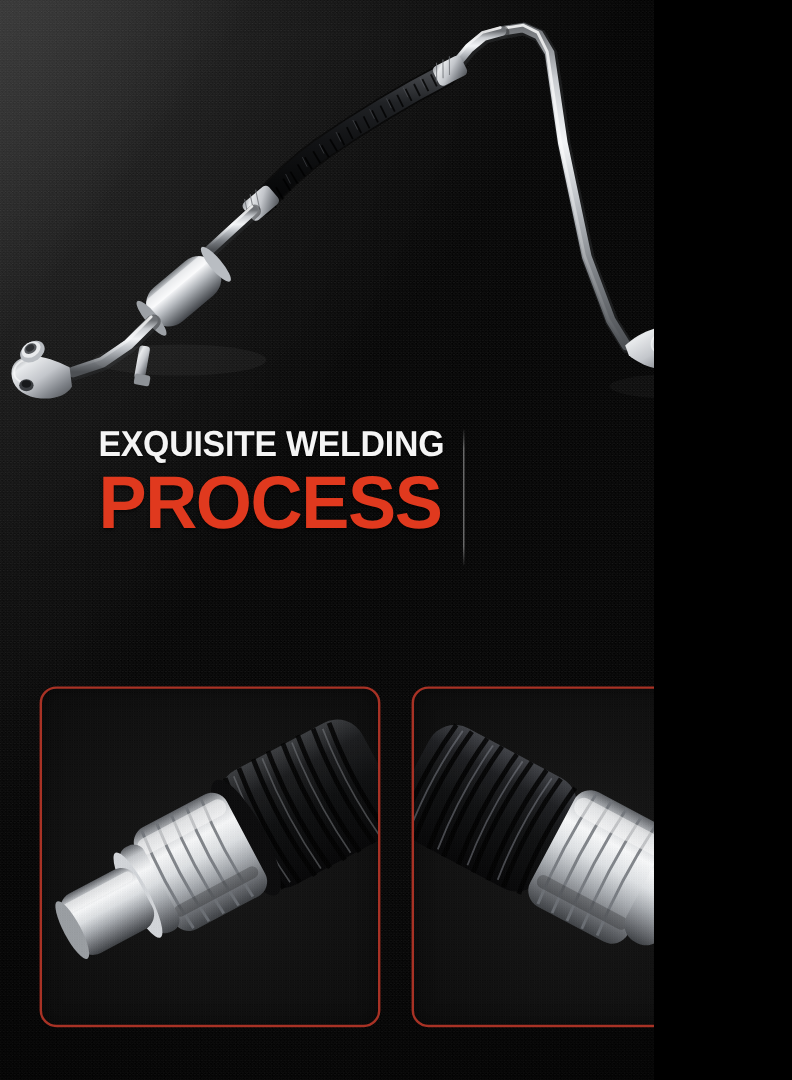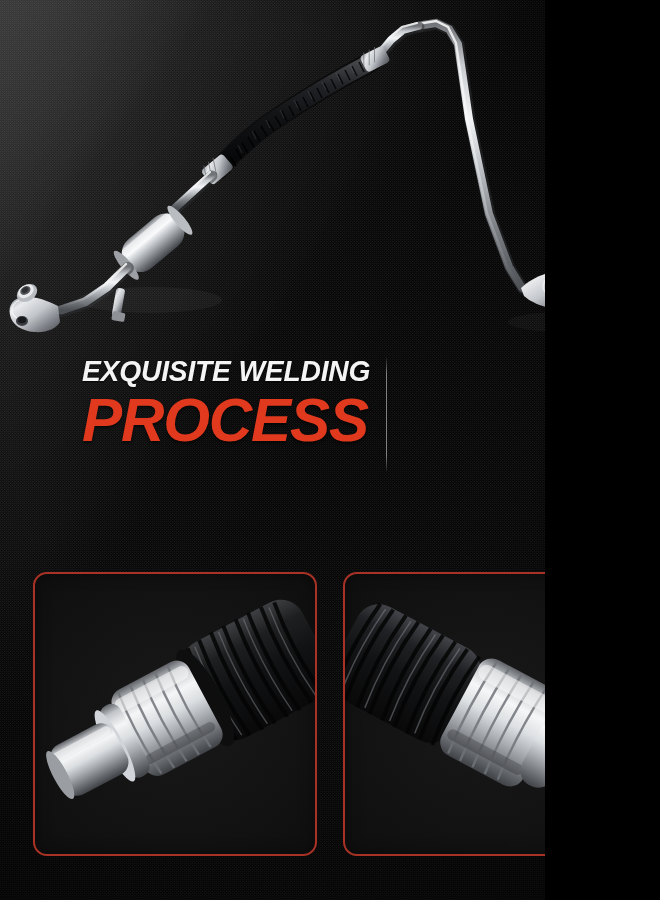--- a/index.html
+++ b/index.html
@@ -10,21 +10,20 @@
     background:#000;
     font-family:"Liberation Sans", sans-serif;
     overflow:hidden;
   }
 
   .stage {
     position:relative;
     width:545px; height:900px;
     background:#141414;
     overflow:hidden;
-    font-style:italic;
   }
 
   
   .bg-base {
     position:absolute; inset:0;
     background:
       radial-gradient(120% 90% at -8% -10%, #5c5c5c 0%, #3f3f3f 22%, #242424 46%, #101010 70%, #090909 100%),
       linear-gradient(118deg, #515151 0%, #343434 28%, #1a1a1a 55%, #0c0c0c 80%, #070707 100%);
     background-blend-mode: multiply, normal;
   }

